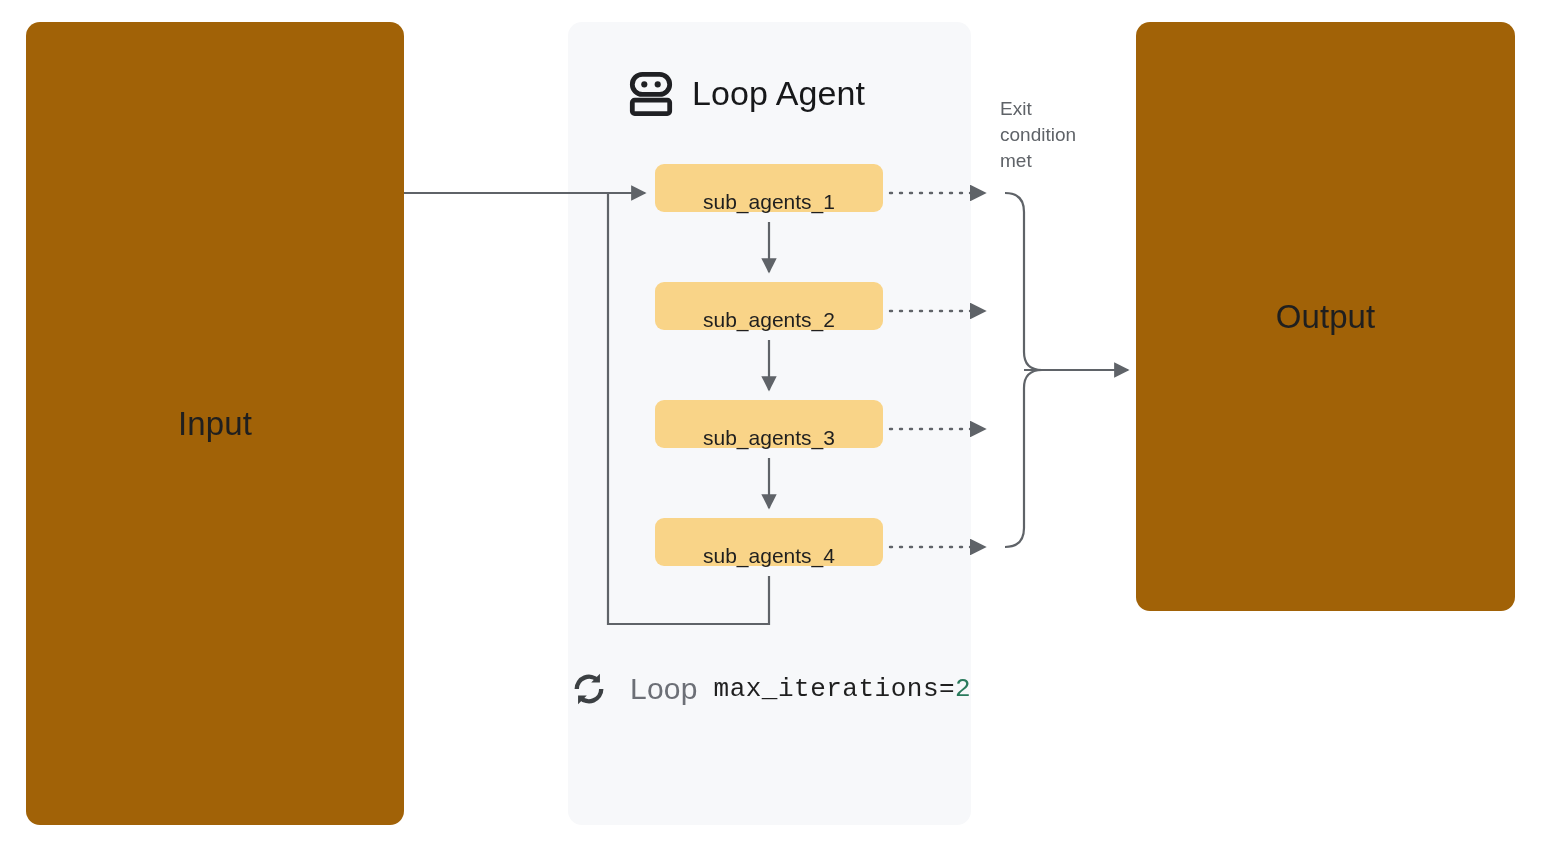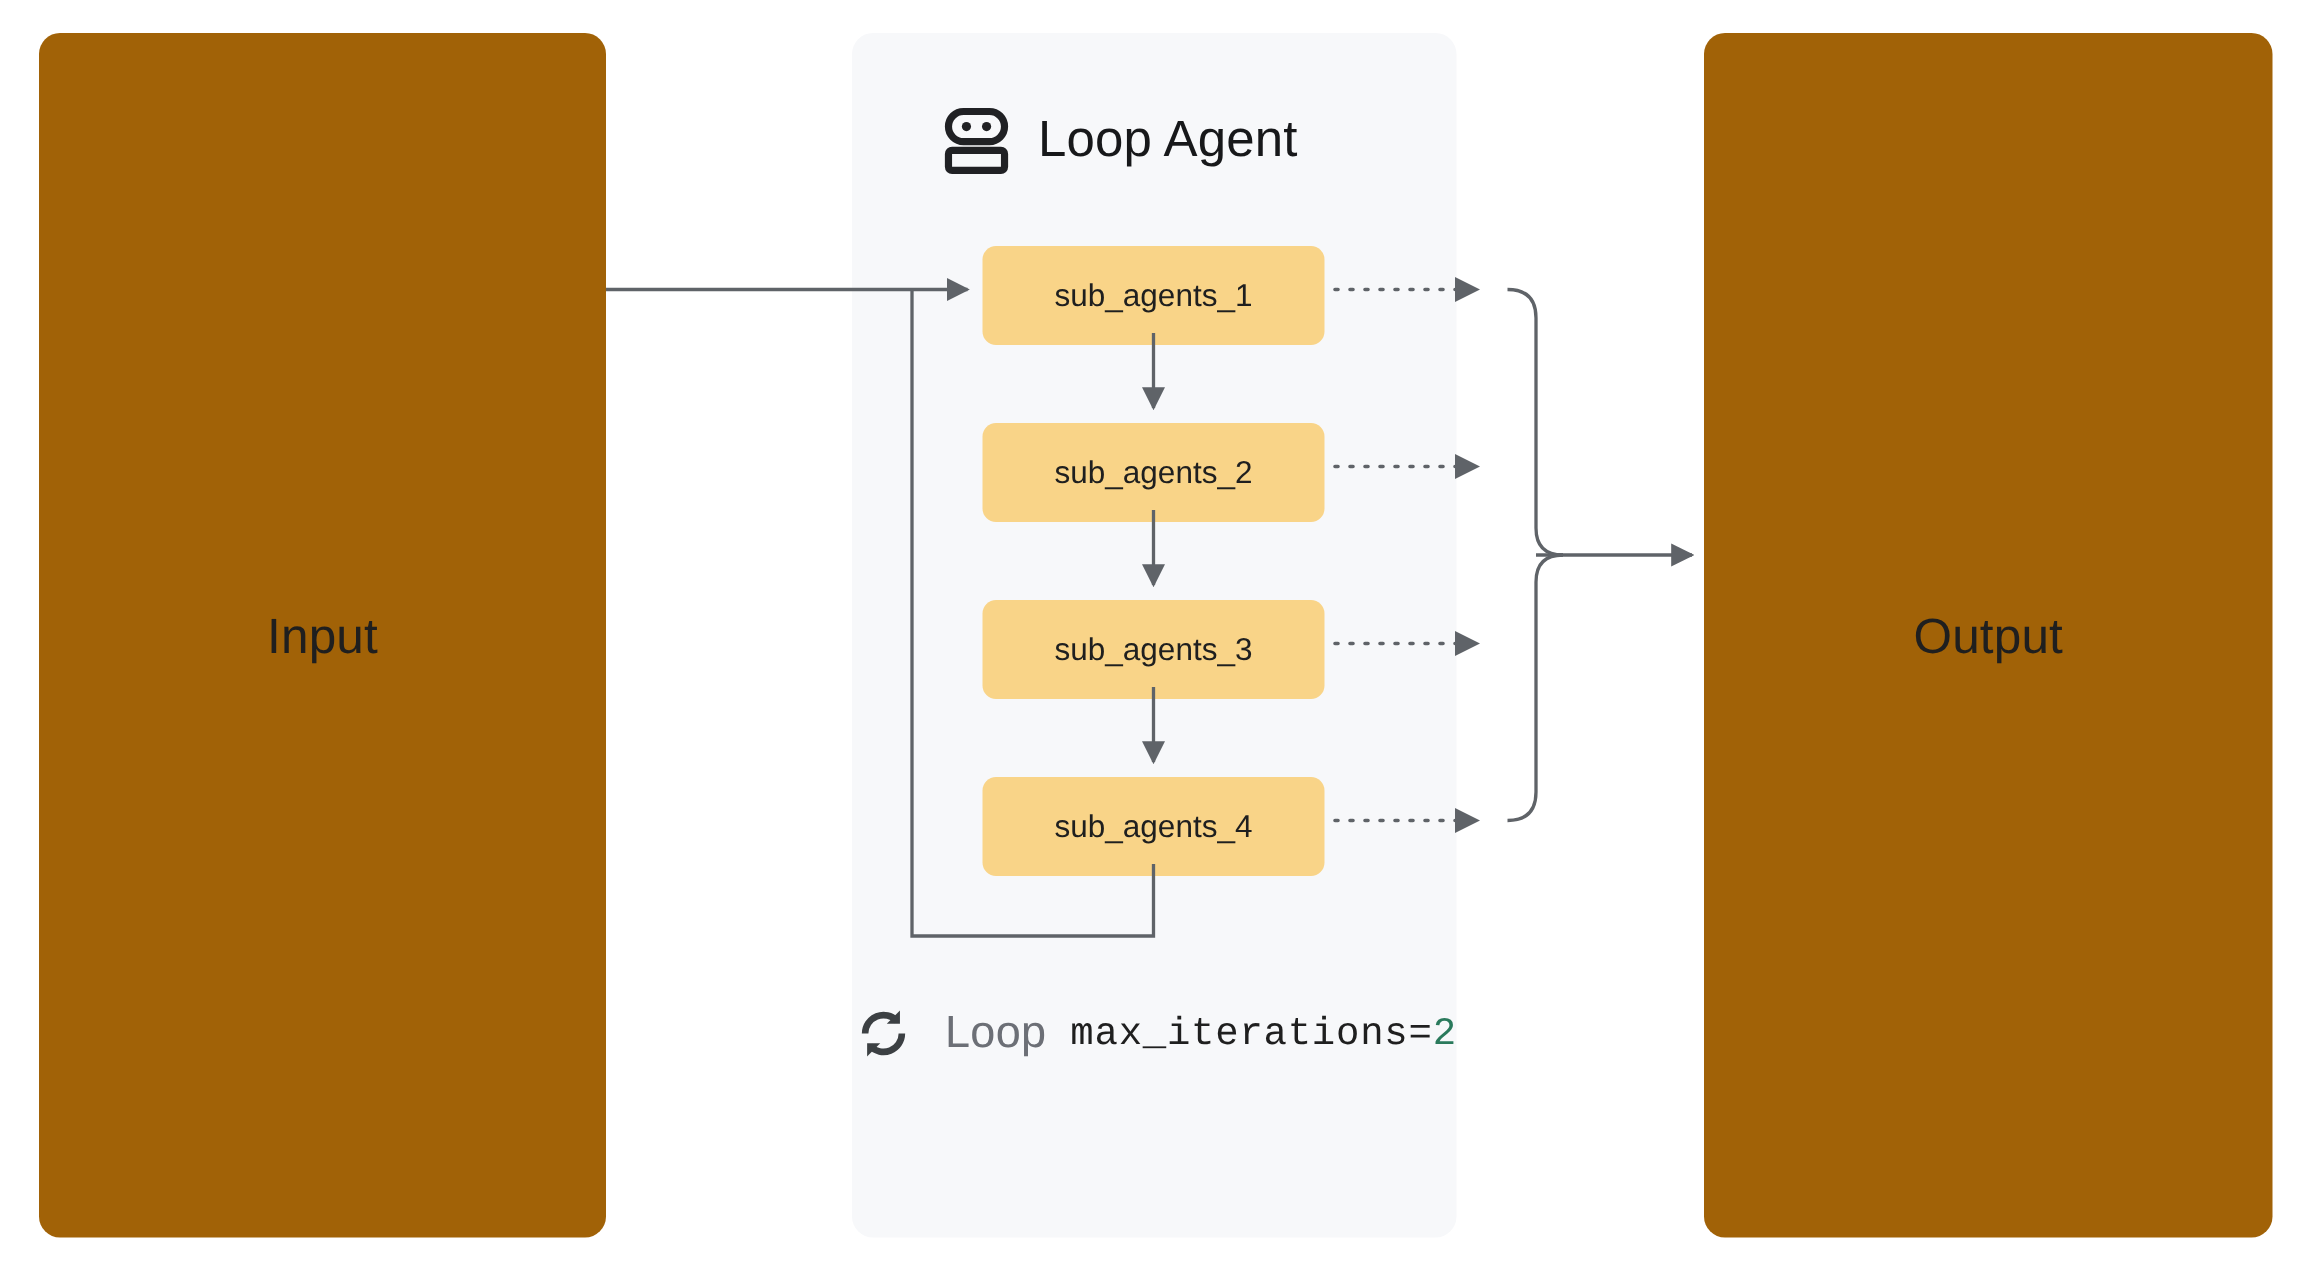--- a/index.html
+++ b/index.html
@@ -26,21 +26,21 @@
   
   .io-panel {
     position: absolute;
     background: #a16207;
     border-radius: 14px;
     display: flex;
     align-items: center;
     justify-content: center;
   }
   #input-panel  { left: 26px;   top: 22px; width: 378px; height: 803px; }
-  #output-panel { left: 1136px; top: 22px; width: 379px; height: 803px; }
+  #output-panel { left: 1136px; top: 22px; width: 379px; height: 589px; }
 
   .io-label {
     font-size: 33px;
     font-weight: 500;
     color: #1f1f1f;
     letter-spacing: 0.1px;
     line-height: 1;
     user-select: none;
   }
 
@@ -74,25 +74,25 @@
     line-height: 1;
     letter-spacing: 0.1px;
     white-space: nowrap;
   }
 
   
   .sub-agent-box {
     position: absolute;
     left: 655px;
     width: 228px;
-    height: 66px;
+    height: 48px;
     background: #F9D488;
     border-radius: 9px;
     display: flex;
-    align-items: center;
+    align-items: flex-end;
     justify-content: center;
   }
   .sub-agent-label {
     font-size: 21px;
     color: #1f1f1f;
     line-height: 1;
     white-space: nowrap;
     user-select: none;
   }
   #sub-agent-box-0 { top: 164px; }
@@ -202,20 +202,21 @@
           <path d="M38 24a14 14 0 0 1-24.2 9.6" fill="none" stroke="#3c4043" stroke-width="5" stroke-linecap="butt"></path>
           <path d="M36.5 6.5 L36.5 16.5 L26.5 16.5 Z" fill="#3c4043"></path>
           <path d="M11.5 41.5 L11.5 31.5 L21.5 31.5 Z" fill="#3c4043"></path>
         </svg>
       </span>
       <span id="loop-label">Loop</span>
     </div>
     <div id="max-iterations"><span>max_iterations=</span><span class="num">2</span></div>
   </div>
 
+  <div id="exit-condition-label">Exit condition met</div>
 
   <svg id="connectors" viewBox="0 0 1544 848" xmlns="http://www.w3.org/2000/svg">
     <defs>
       <marker id="arrowhead" viewBox="0 0 10 10" refX="9" refY="5" markerWidth="7" markerHeight="7" orient="auto-start-reverse">
         <path d="M 0 0 L 10 5 L 0 10 z" fill="#5f6368"></path>
       </marker>
       <marker id="arrowhead-dot" viewBox="0 0 10 10" refX="9" refY="5" markerWidth="7" markerHeight="7" orient="auto-start-reverse">
         <path d="M 0 0 L 10 5 L 0 10 z" fill="#5f6368"></path>
       </marker>
     </defs>

